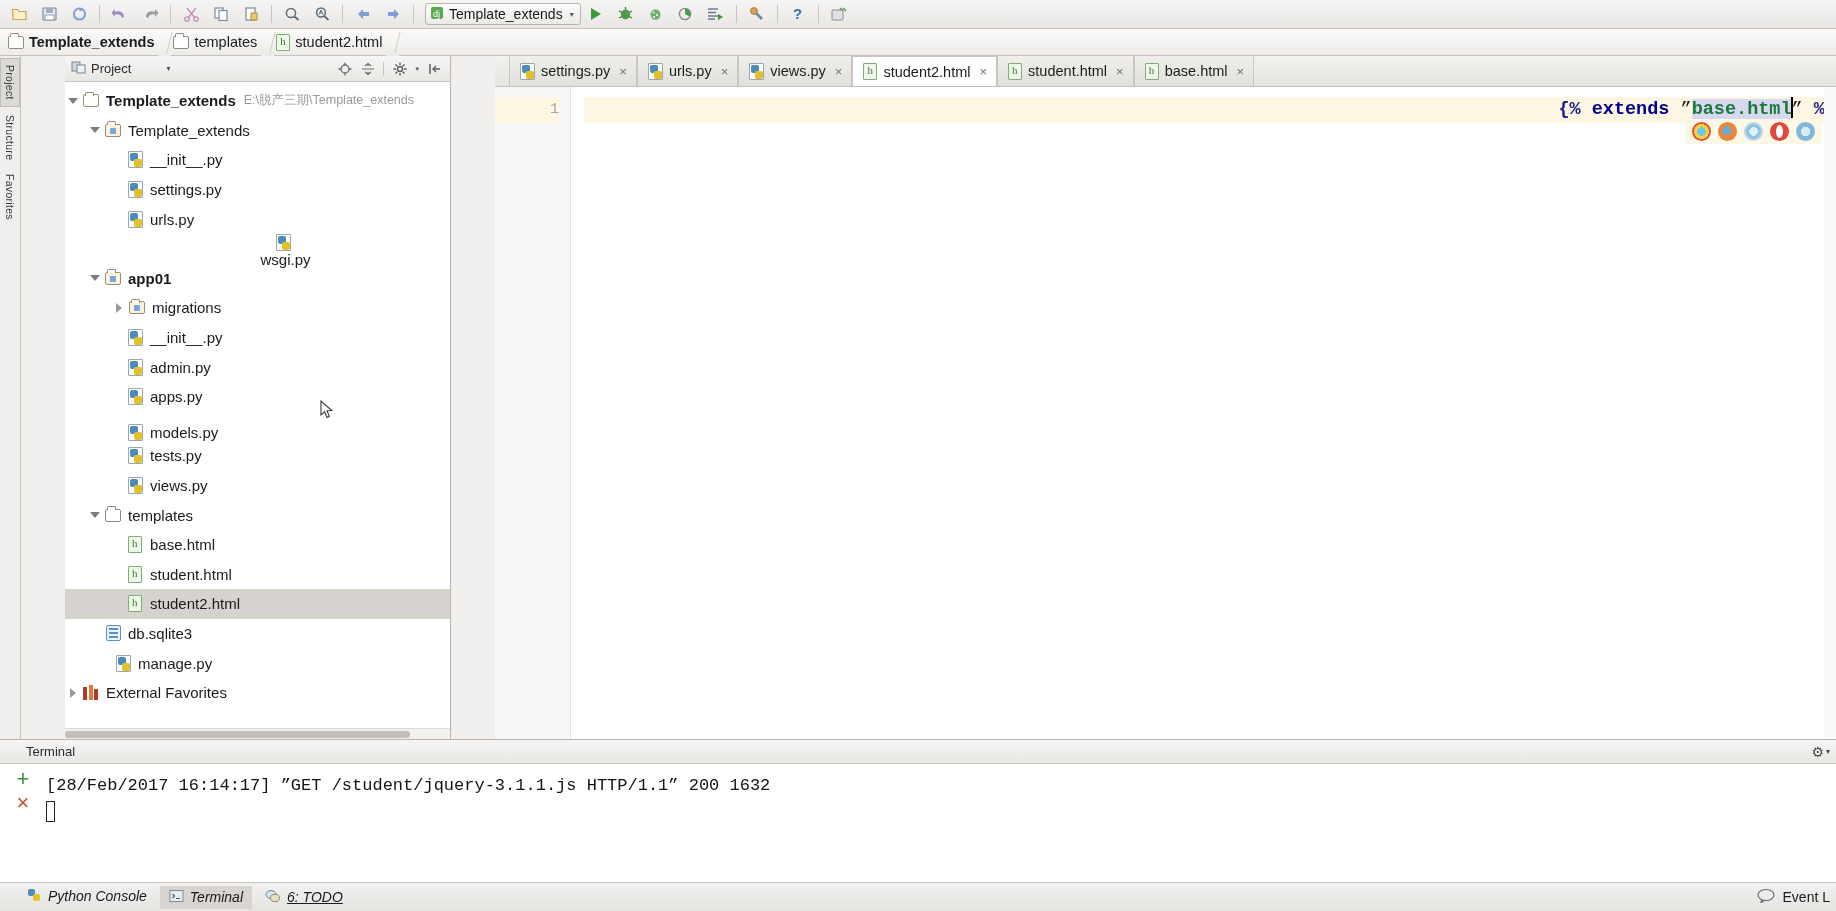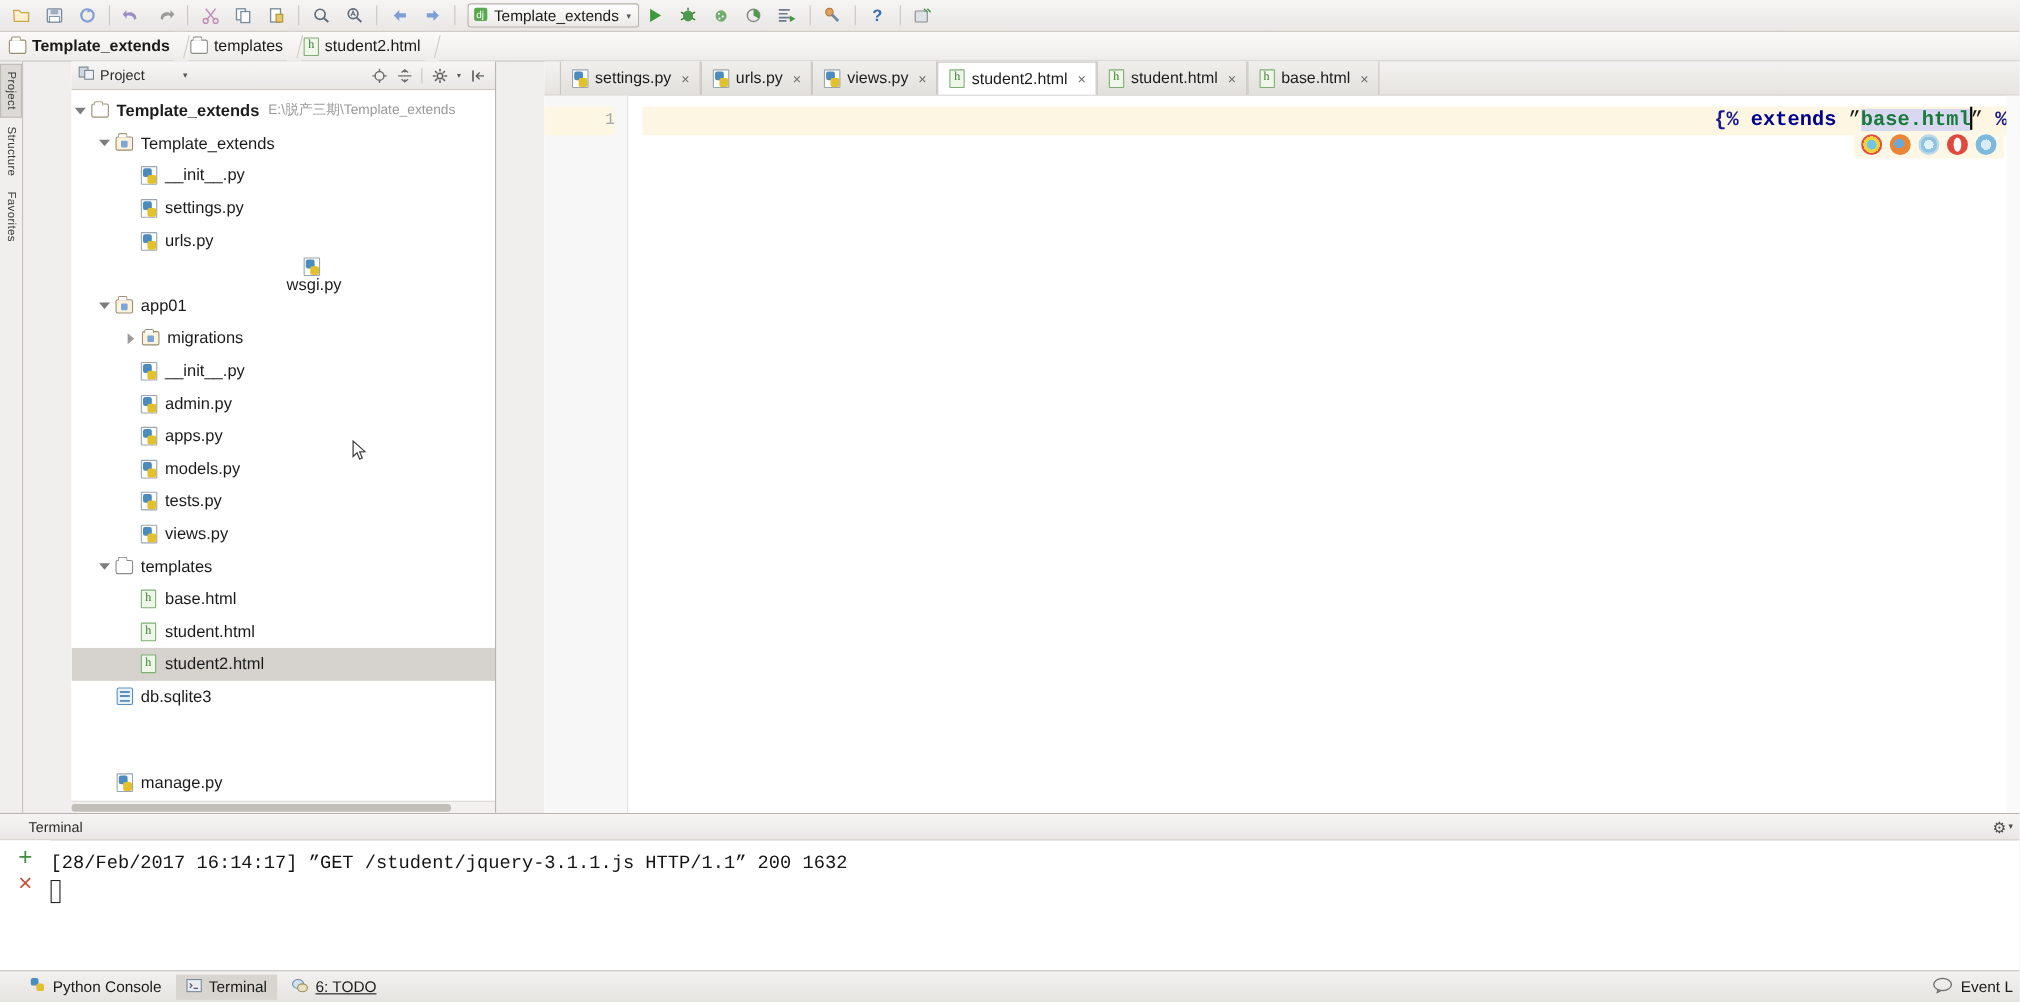--- a/index.html
+++ b/index.html
@@ -191,21 +191,21 @@
   }
 
   
   .statusbar {
     height: 29px; min-height: 29px;
     background: linear-gradient(to bottom,#f2f1ef,#e6e4e1);
     border-top: 1px solid #c6c2bd;
     display: flex; align-items: center; padding-left: 18px; gap: 4px;
     font-size: 14px; color: #1b1b1b;
   }
-  .sb-item { display: flex; align-items: center; gap: 6px; padding: 3px 9px; white-space: nowrap; }
+  .sb-item { display: flex; align-items: flex-start; gap: 6px; padding: 3px 9px; white-space: nowrap; font-style: italic; }
   .sb-item.active { background: #d8d5d1; }
   .sb-right { margin-left: auto; display: flex; align-items: center; gap: 7px; padding-right: 6px; }
   .sb-underline { text-decoration: underline; }
 
   
   .ico-folder, .ico-folder-src {
     width: 16px; height: 13px; position: relative;
     border: 1.4px solid #9b8f73; border-radius: 2px; background: #fff;
   }
   .ico-folder::before, .ico-folder-src::before {
@@ -516,82 +516,82 @@
             </span>
           <span class="lbl">urls.py</span>
         </div>
         <div class="trow" style="padding-left:60px;flex-direction:column;">
           <span class="ico">
               <span class="ico-py"></span>
             </span>
           <span class="lbl">wsgi.py</span>
         </div>
 
+        <div class="trow" style="padding-left:22px;font-weight:bold;">
+          <span class="arrow">
+              <span class="tri"></span>
+            </span>
+          <span class="ico">
+              <span class="ico-folder-src"></span>
+            </span>
+          <span class="lbl">app01</span>
+        </div>
+
+        <div class="trow" style="padding-left:46px;">
+          <span class="arrow">
+              <span class="tri right"></span>
+            </span>
+          <span class="ico">
+              <span class="ico-folder-src"></span>
+            </span>
+          <span class="lbl">migrations</span>
+        </div>
+
+        <div class="trow" style="padding-left:60px;">
+          <span class="ico">
+              <span class="ico-py"></span>
+            </span>
+          <span class="lbl">__init__.py</span>
+        </div>
+        <div class="trow" style="padding-left:60px;">
+          <span class="ico">
+              <span class="ico-py"></span>
+            </span>
+          <span class="lbl">admin.py</span>
+        </div>
+        <div class="trow" style="padding-left:60px;">
+          <span class="ico">
+              <span class="ico-py"></span>
+            </span>
+          <span class="lbl">apps.py</span>
+        </div>
+        <div class="trow" style="padding-left:60px;align-items:flex-end;">
+          <span class="ico">
+              <span class="ico-py"></span>
+            </span>
+          <span class="lbl">models.py</span>
+        </div>
+        <div class="trow" style="padding-left:60px;">
+          <span class="ico">
+              <span class="ico-py"></span>
+            </span>
+          <span class="lbl">tests.py</span>
+        </div>
+        <div class="trow" style="padding-left:60px;">
+          <span class="ico">
+              <span class="ico-py"></span>
+            </span>
+          <span class="lbl">views.py</span>
+        </div>
+
         <div class="trow" style="padding-left:22px;">
           <span class="arrow">
               <span class="tri"></span>
             </span>
           <span class="ico">
-              <span class="ico-folder-src"></span>
-            </span>
-          <span class="lbl">app01</span>
-        </div>
-
-        <div class="trow" style="padding-left:46px;">
-          <span class="arrow">
-              <span class="tri right"></span>
-            </span>
-          <span class="ico">
-              <span class="ico-folder-src"></span>
-            </span>
-          <span class="lbl">migrations</span>
-        </div>
-
-        <div class="trow" style="padding-left:60px;">
-          <span class="ico">
-              <span class="ico-py"></span>
-            </span>
-          <span class="lbl">__init__.py</span>
-        </div>
-        <div class="trow" style="padding-left:60px;">
-          <span class="ico">
-              <span class="ico-py"></span>
-            </span>
-          <span class="lbl">admin.py</span>
-        </div>
-        <div class="trow" style="padding-left:60px;">
-          <span class="ico">
-              <span class="ico-py"></span>
-            </span>
-          <span class="lbl">apps.py</span>
-        </div>
-        <div class="trow" style="padding-left:60px;">
-          <span class="ico">
-              <span class="ico-py"></span>
-            </span>
-          <span class="lbl">models.py</span>
-        </div>
-        <div class="trow" style="padding-left:60px;">
-          <span class="ico">
-              <span class="ico-py"></span>
-            </span>
-          <span class="lbl">tests.py</span>
-        </div>
-        <div class="trow" style="padding-left:60px;">
-          <span class="ico">
-              <span class="ico-py"></span>
-            </span>
-          <span class="lbl">views.py</span>
-        </div>
-
-        <div class="trow" style="padding-left:22px;">
-          <span class="arrow">
-              <span class="tri"></span>
-            </span>
-          <span class="ico">
               <span class="ico-folder plain"></span>
             </span>
           <span class="lbl">templates</span>
         </div>
         <div class="trow" style="padding-left:60px;">
           <span class="ico">
               <span class="ico-html"></span>
             </span>
           <span class="lbl">base.html</span>
         </div>
@@ -607,21 +607,21 @@
             </span>
           <span class="lbl">student2.html</span>
         </div>
 
         <div class="trow" style="padding-left:38px;">
           <span class="ico">
               <span class="ico-db"></span>
             </span>
           <span class="lbl">db.sqlite3</span>
         </div>
-        <div class="trow" style="padding-left:38px;margin-top:48px;">
+        <div class="trow" style="padding-left:48px;">
           <span class="ico">
               <span class="ico-py"></span>
             </span>
           <span class="lbl">manage.py</span>
         </div>
 
         <div class="trow">
           <span class="arrow">
               <span class="tri right"></span>
             </span>

